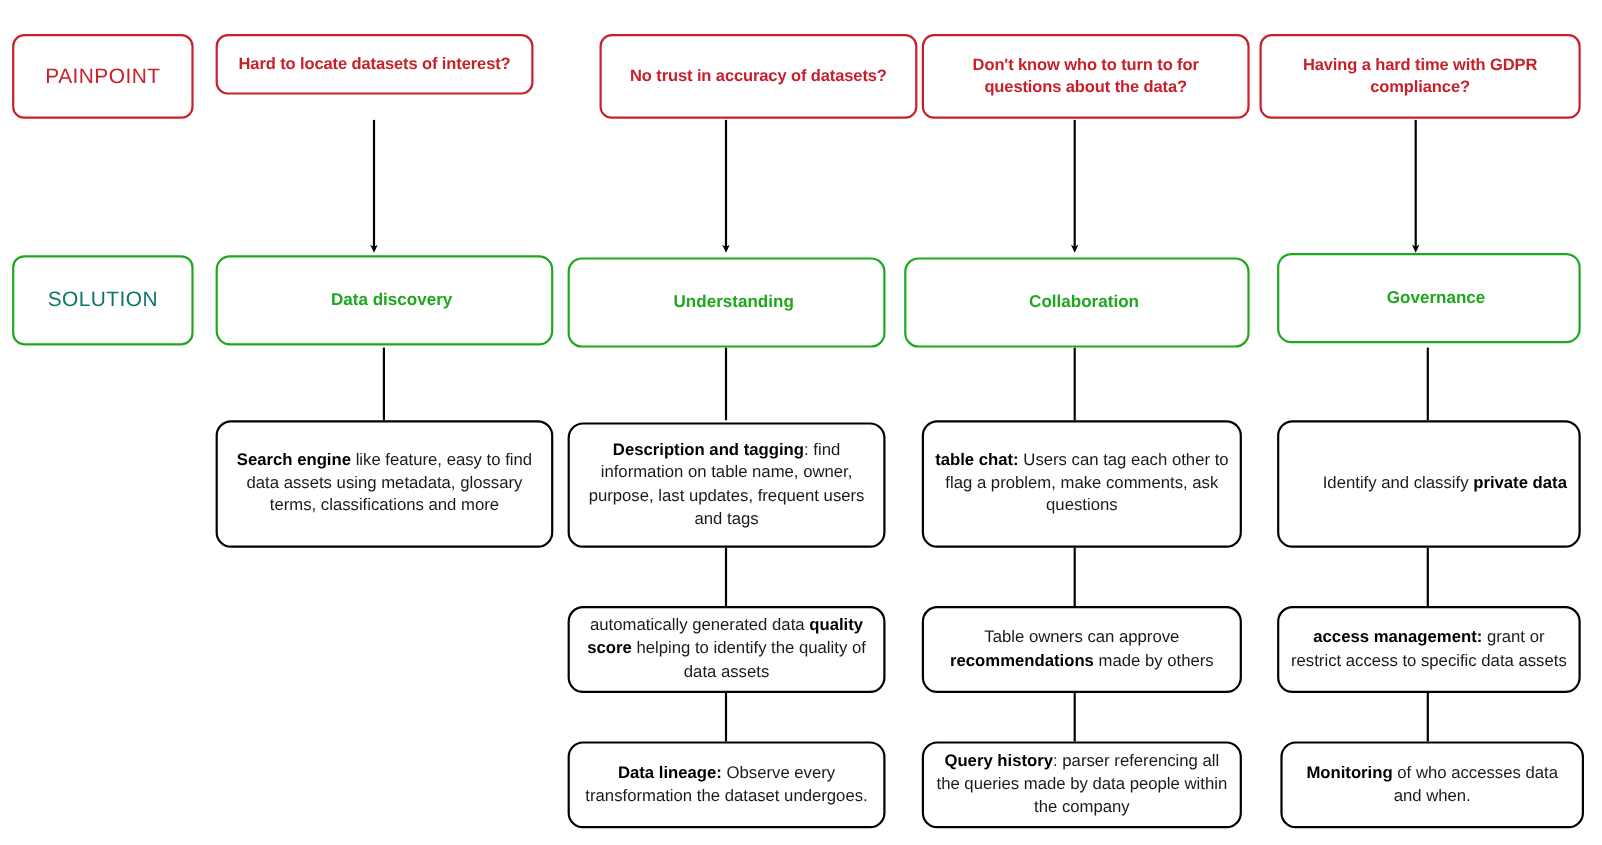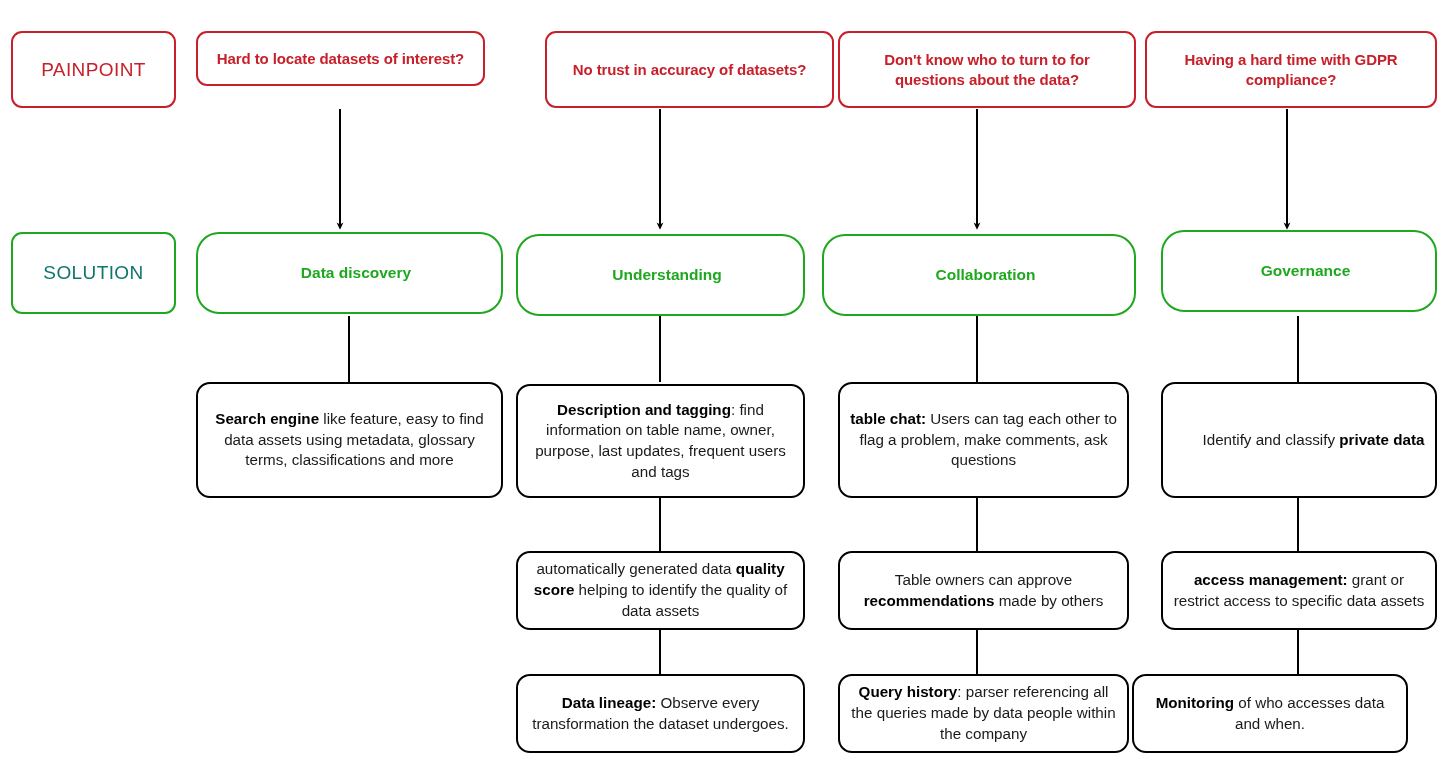--- a/index.html
+++ b/index.html
@@ -72,21 +72,21 @@
     font-weight: bold;
     font-size: 15px;
     letter-spacing: -0.1px;
   }
   .rowlabel.pp { border-color: #c8202b; }
   .rowlabel.pp .txt { color: #c8202b; }
 
   
   .solution {
     border: 2.5px solid #1fa81f;
-    border-radius: 23px;
+    border-radius: 13px;
     padding-left: 13px;
   }
   .solution .txt {
     color: #1fa81f;
     font-weight: bold;
     font-size: 15.5px;
   }
   .rowlabel.sol { border-color: #1fa81f; border-width: 2px; }
   .rowlabel.sol .txt { color: #0f766e; }
 
@@ -206,17 +206,17 @@
   </div>
 
   <div class="node feature" style="left:1161px; top:382px; width:276px; height:116px;padding-left:29px;">
     <span class="txt"><span>Identify and classify </span><b>private data</b><span></span></span>
   </div>
 
   <div class="node feature" style="left:1161px; top:551px; width:276px; height:79px;">
     <span class="txt"><b>access management:</b><span> grant or restrict access to specific data assets</span></span>
   </div>
 
-  <div class="node feature" style="left:1132px; top:674px; width:276px; height:79px;">
+  <div class="node feature" style="left:1164px; top:674px; width:276px; height:79px;">
     <span class="txt"><b>Monitoring</b><span> of who accesses data and when.</span></span>
   </div>
 
 </div>
 
 </body></html>

